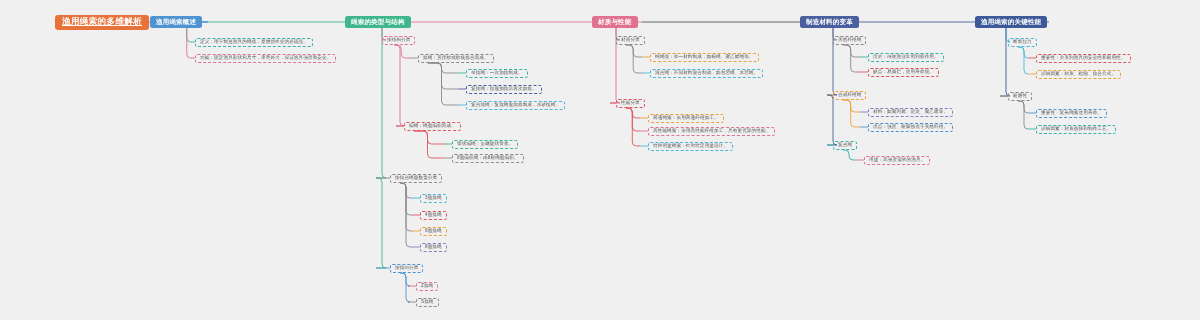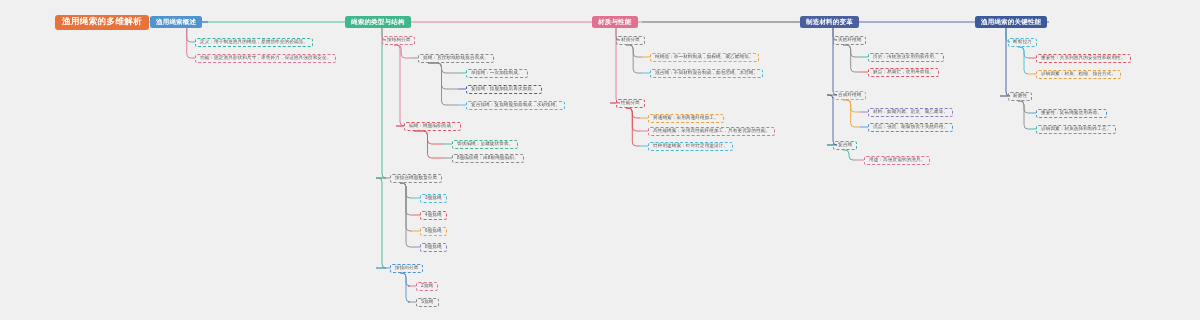--- a/index.html
+++ b/index.html
@@ -21,20 +21,21 @@
   }
   
   .n-root{
     background:#e8733a;
     color:#ffffff;
     font-size:8.5px;
     font-weight:bold;
     border-radius:3px;
     padding:4px 7px;
     letter-spacing:.4px;
+    text-decoration:underline;
   }
   
   .n-l1{
     color:#ffffff;
     font-size:6.5px;
     font-weight:bold;
     border-radius:2.5px;
     padding:3px 6px;
     letter-spacing:.2px;
   }

